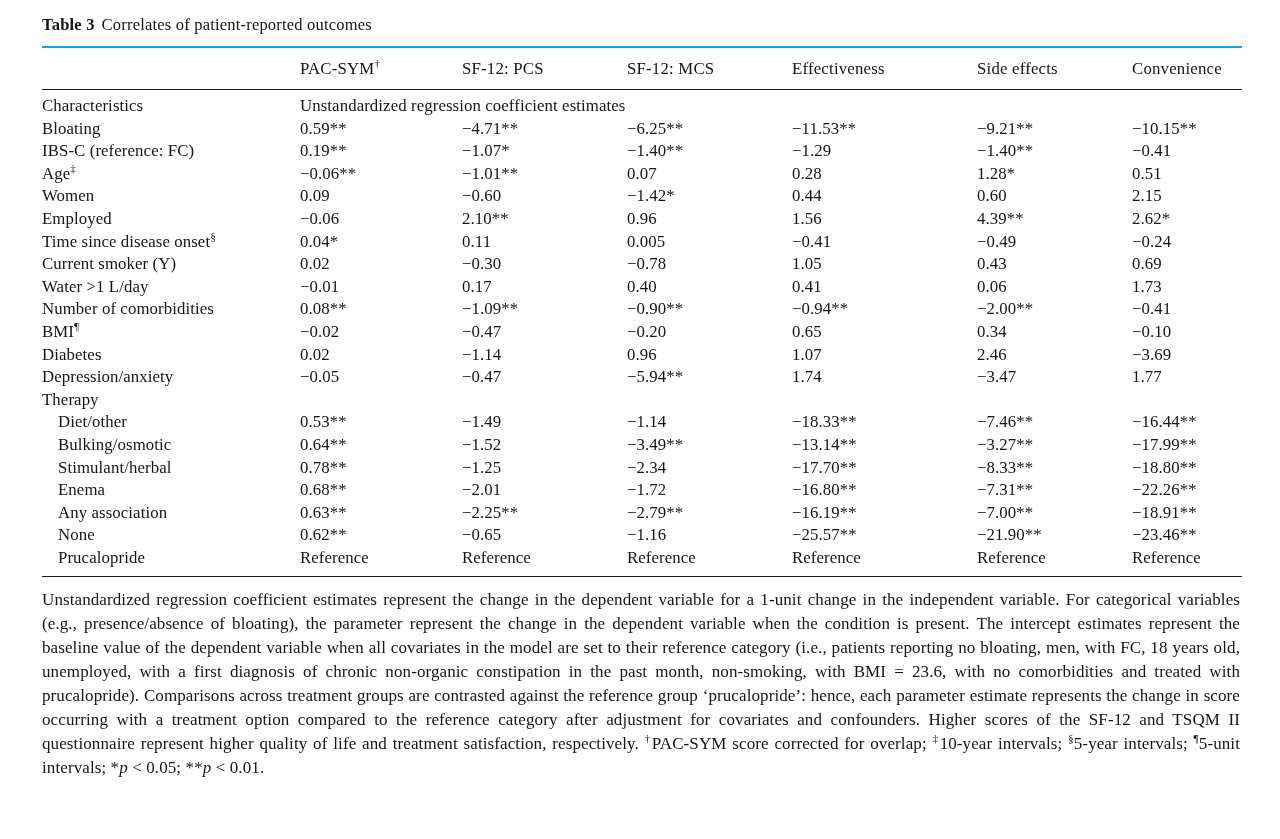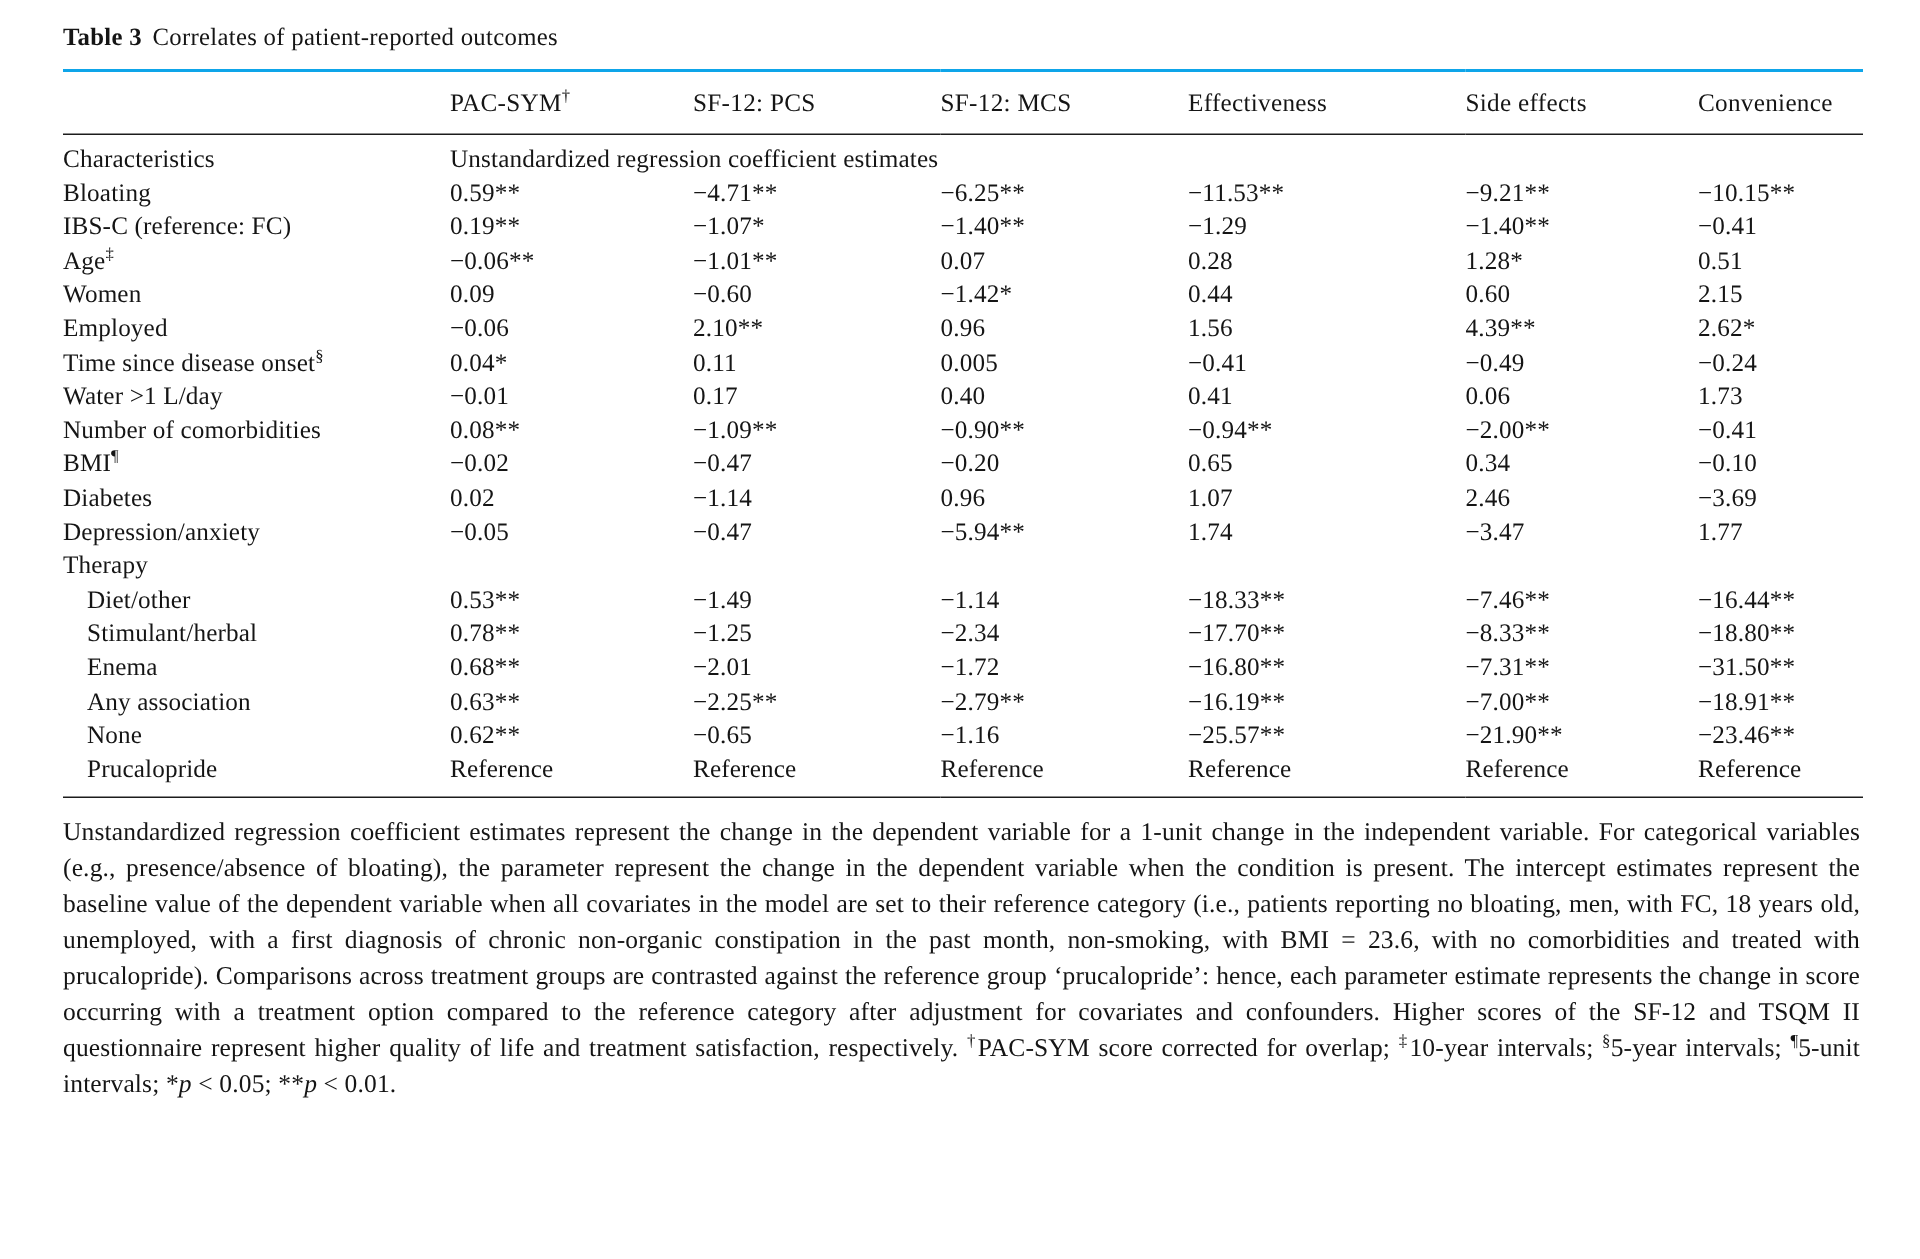--- a/index.html
+++ b/index.html
@@ -116,20 +116,29 @@
         <tr>
           <td class="label">Time since disease onset<sup>§</sup></td>
           <td>0.04*</td>
           <td>0.11</td>
           <td>0.005</td>
           <td>−0.41</td>
           <td>−0.49</td>
           <td>−0.24</td>
         </tr>
         <tr>
+          <td class="label">Current smoker (Y)</td>
+          <td>0.02</td>
+          <td>−0.30</td>
+          <td>−0.78</td>
+          <td>1.05</td>
+          <td>0.43</td>
+          <td>0.69</td>
+        </tr>
+        <tr>
           <td class="label">Water &gt;1 L/day</td>
           <td>−0.01</td>
           <td>0.17</td>
           <td>0.40</td>
           <td>0.41</td>
           <td>0.06</td>
           <td>1.73</td>
         </tr>
         <tr>
           <td class="label">Number of comorbidities</td>
@@ -179,36 +188,45 @@
         <tr>
           <td class="label indent">Diet/other</td>
           <td>0.53**</td>
           <td>−1.49</td>
           <td>−1.14</td>
           <td>−18.33**</td>
           <td>−7.46**</td>
           <td>−16.44**</td>
         </tr>
         <tr>
+          <td class="label indent">Bulking/osmotic</td>
+          <td>0.64**</td>
+          <td>−1.52</td>
+          <td>−3.49**</td>
+          <td>−13.14**</td>
+          <td>−3.27**</td>
+          <td>−17.99**</td>
+        </tr>
+        <tr>
           <td class="label indent">Stimulant/herbal</td>
           <td>0.78**</td>
           <td>−1.25</td>
           <td>−2.34</td>
           <td>−17.70**</td>
           <td>−8.33**</td>
           <td>−18.80**</td>
         </tr>
         <tr>
           <td class="label indent">Enema</td>
           <td>0.68**</td>
           <td>−2.01</td>
           <td>−1.72</td>
           <td>−16.80**</td>
           <td>−7.31**</td>
-          <td>−31.50**</td>
+          <td>−22.26**</td>
         </tr>
         <tr>
           <td class="label indent">Any association</td>
           <td>0.63**</td>
           <td>−2.25**</td>
           <td>−2.79**</td>
           <td>−16.19**</td>
           <td>−7.00**</td>
           <td>−18.91**</td>
         </tr>

